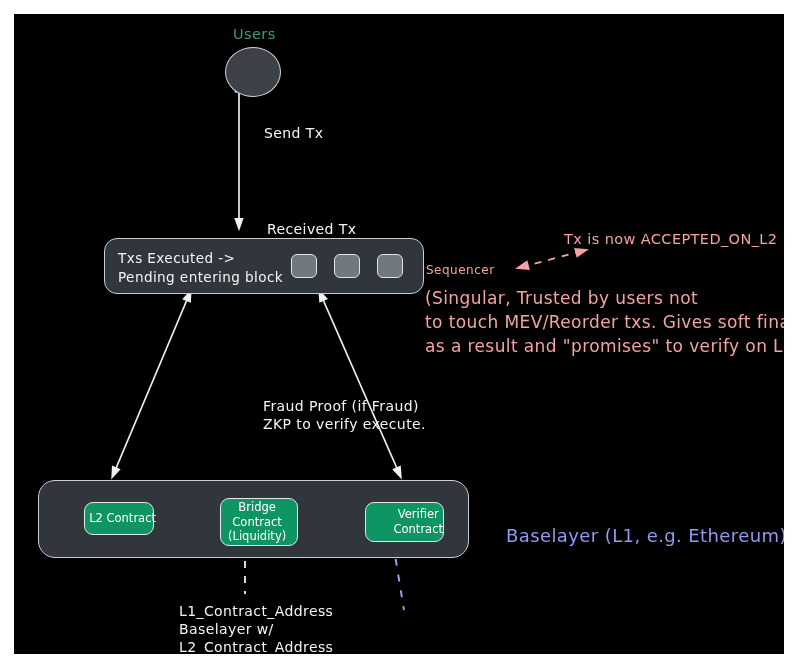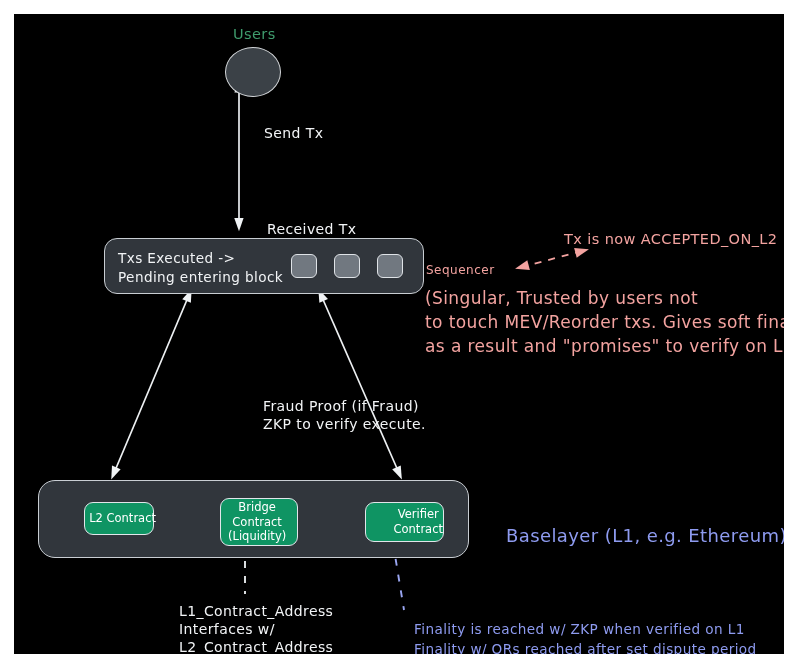--- a/index.html
+++ b/index.html
@@ -214,21 +214,21 @@
   </svg>
 
   <div class="txt" id="users-label">Users</div>
   <div class="abs" id="user-node"></div>
 
   <div class="txt wlabel" id="send-tx-label">Send Tx</div>
   <div class="txt wlabel" id="received-tx-label">Received Tx</div>
   <div class="txt wlabel" id="fraud-proof-label">Fraud Proof (if Fraud)
 ZKP to verify execute.</div>
   <div class="txt wlabel" id="l1-addr-label">L1_Contract_Address
-Interfaces w/
+Baselayer w/
 L2_Contract_Address</div>
 
   <div class="abs" id="sequencer-box"></div>
   <div class="txt" id="sequencer-box-text">Txs Executed -&gt;
 Pending entering block</div>
   <div class="mini-block" id="mini-block-1"></div>
   <div class="mini-block" id="mini-block-2"></div>
   <div class="mini-block" id="mini-block-3"></div>
 
   <div class="txt slabel" id="accepted-on-l2-label">Tx is now ACCEPTED_ON_L2</div>
@@ -246,16 +246,14 @@
     <span>Bridge
 Contract
 (Liquidity)</span>
   </div>
   <div class="contract-box" id="verifier-contract-box">
     <span>Verifier
 Contract</span>
   </div>
 
   <div class="txt blabel" id="baselayer-label">Baselayer (L1, e.g. Ethereum)</div>
-  <div class="txt blabel" id="finality-note">Finality is reached w/ ZKP when verified on L1
-Finality w/ ORs reached after set dispute period</div>
 
 </div>
 
 </body></html>

